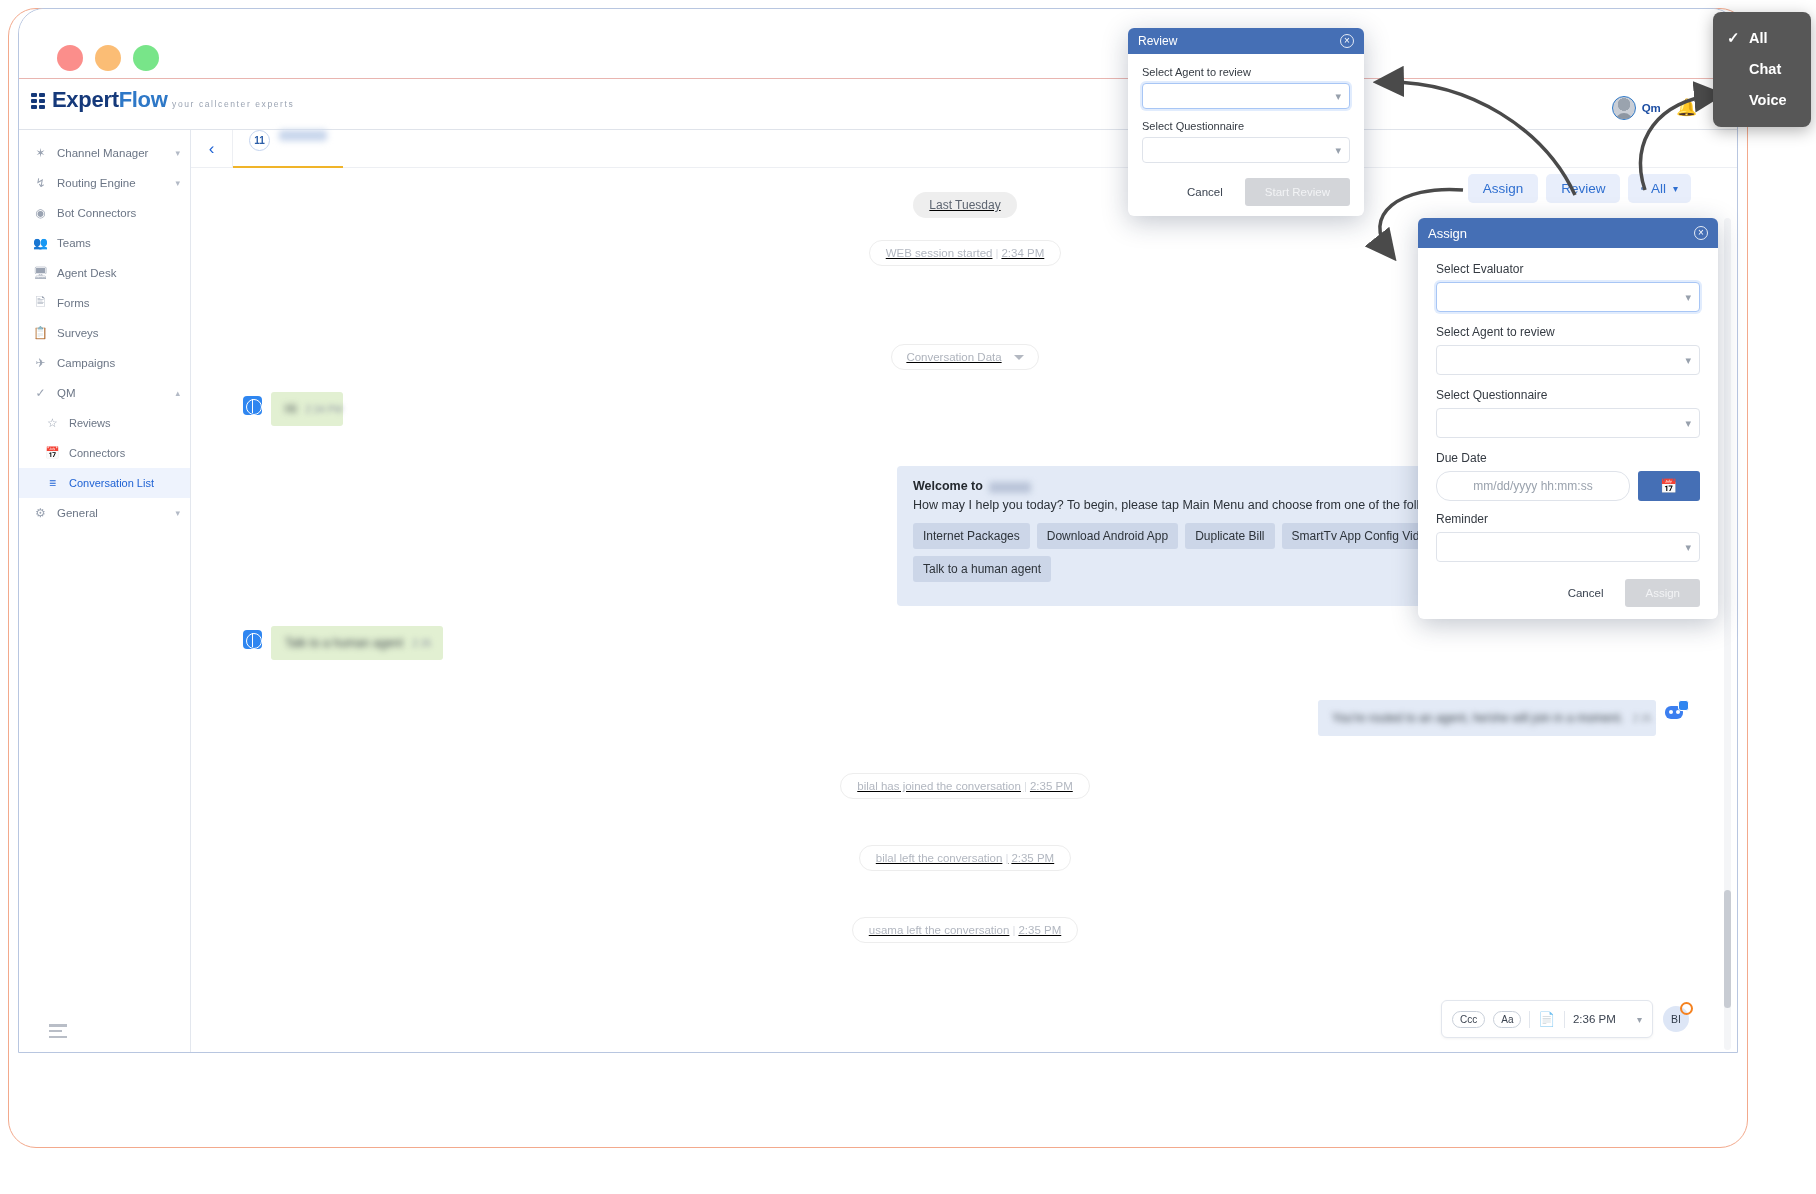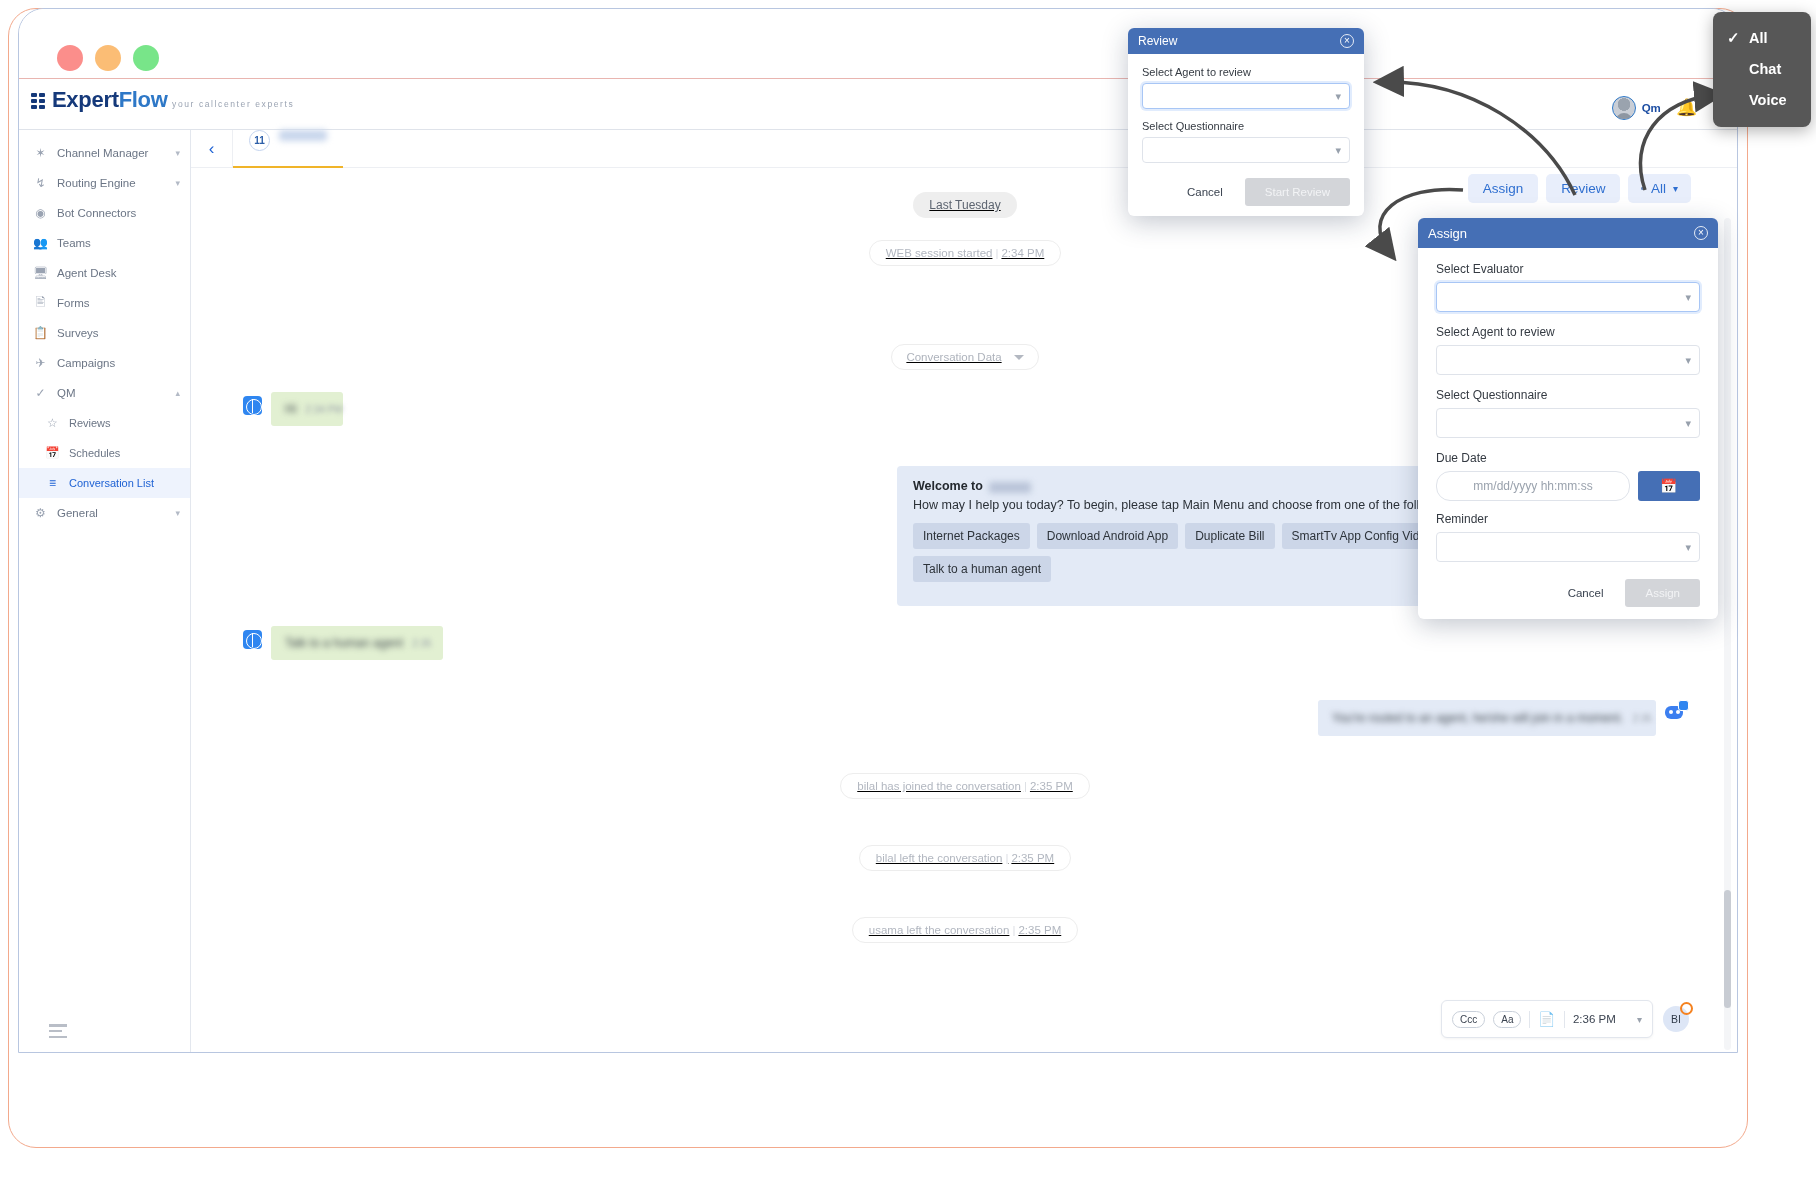--- a/index.html
+++ b/index.html
@@ -425,21 +425,21 @@
             <span class="ico">✓</span>
             <span class="lbl">QM</span>
             <span class="chev">▴</span>
           </div>
           <div class="nav-item sub">
             <span class="ico">☆</span>
             <span class="lbl">Reviews</span>
           </div>
           <div class="nav-item sub">
             <span class="ico">📅</span>
-            <span class="lbl">Schedules</span>
+            <span class="lbl">Connectors</span>
           </div>
           <div class="nav-item sub active">
             <span class="ico">≡</span>
             <span class="lbl">Conversation List</span>
           </div>
           <div class="nav-item">
             <span class="ico">⚙</span>
             <span class="lbl">General</span>
             <span class="chev">▾</span>
           </div>

